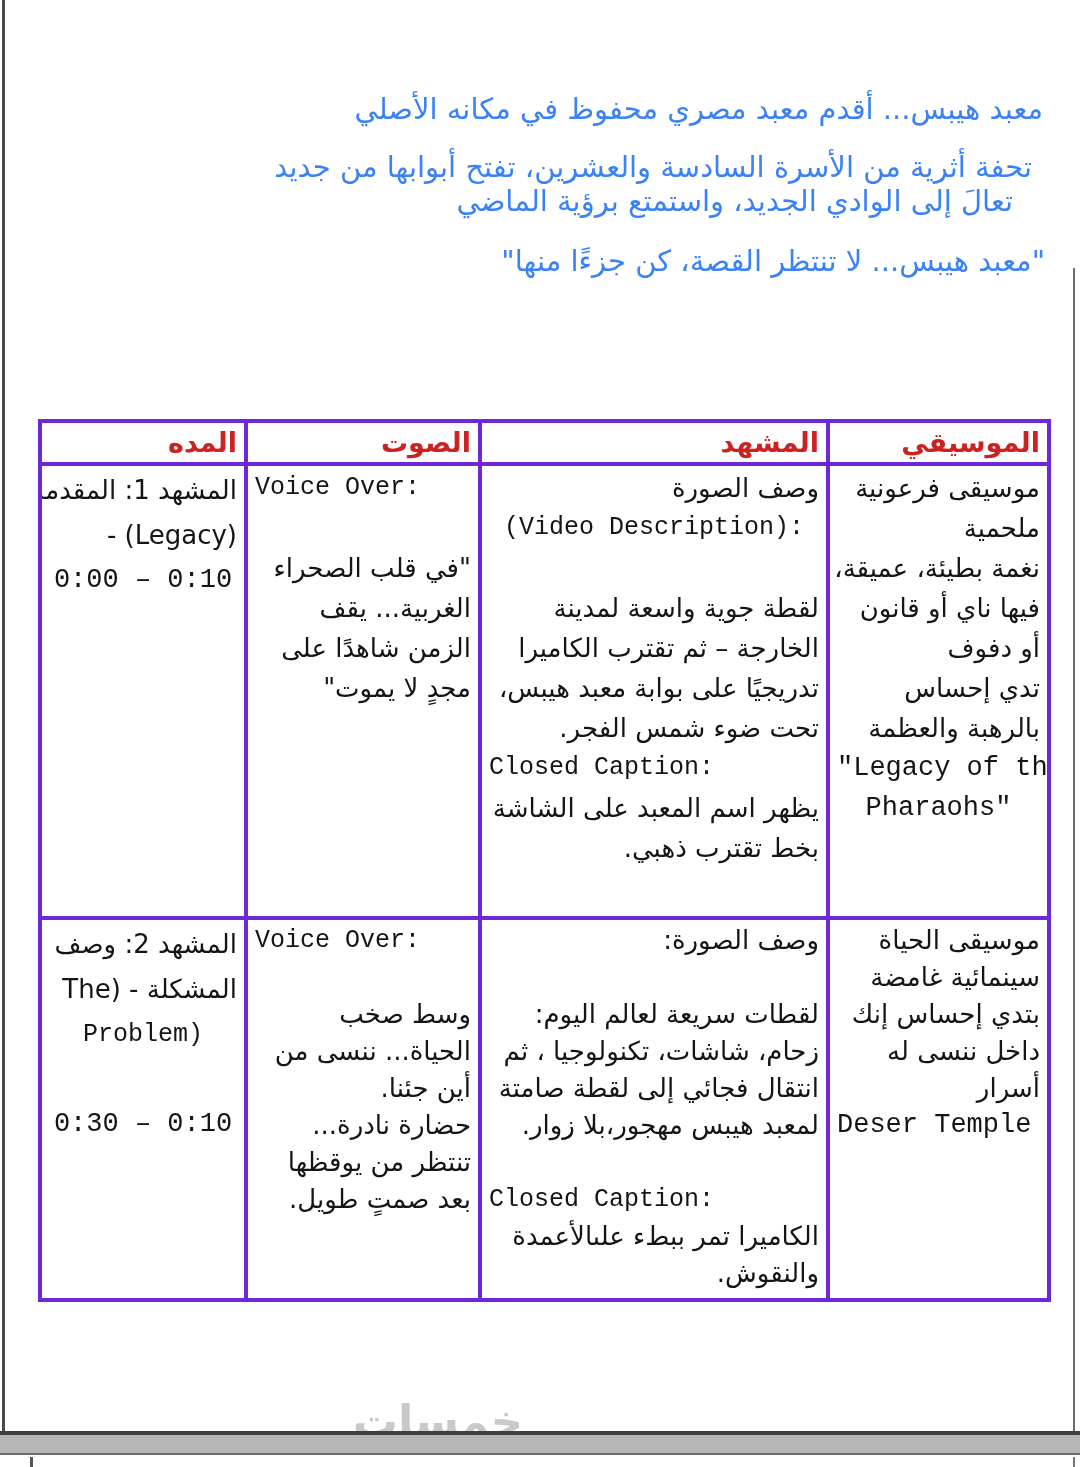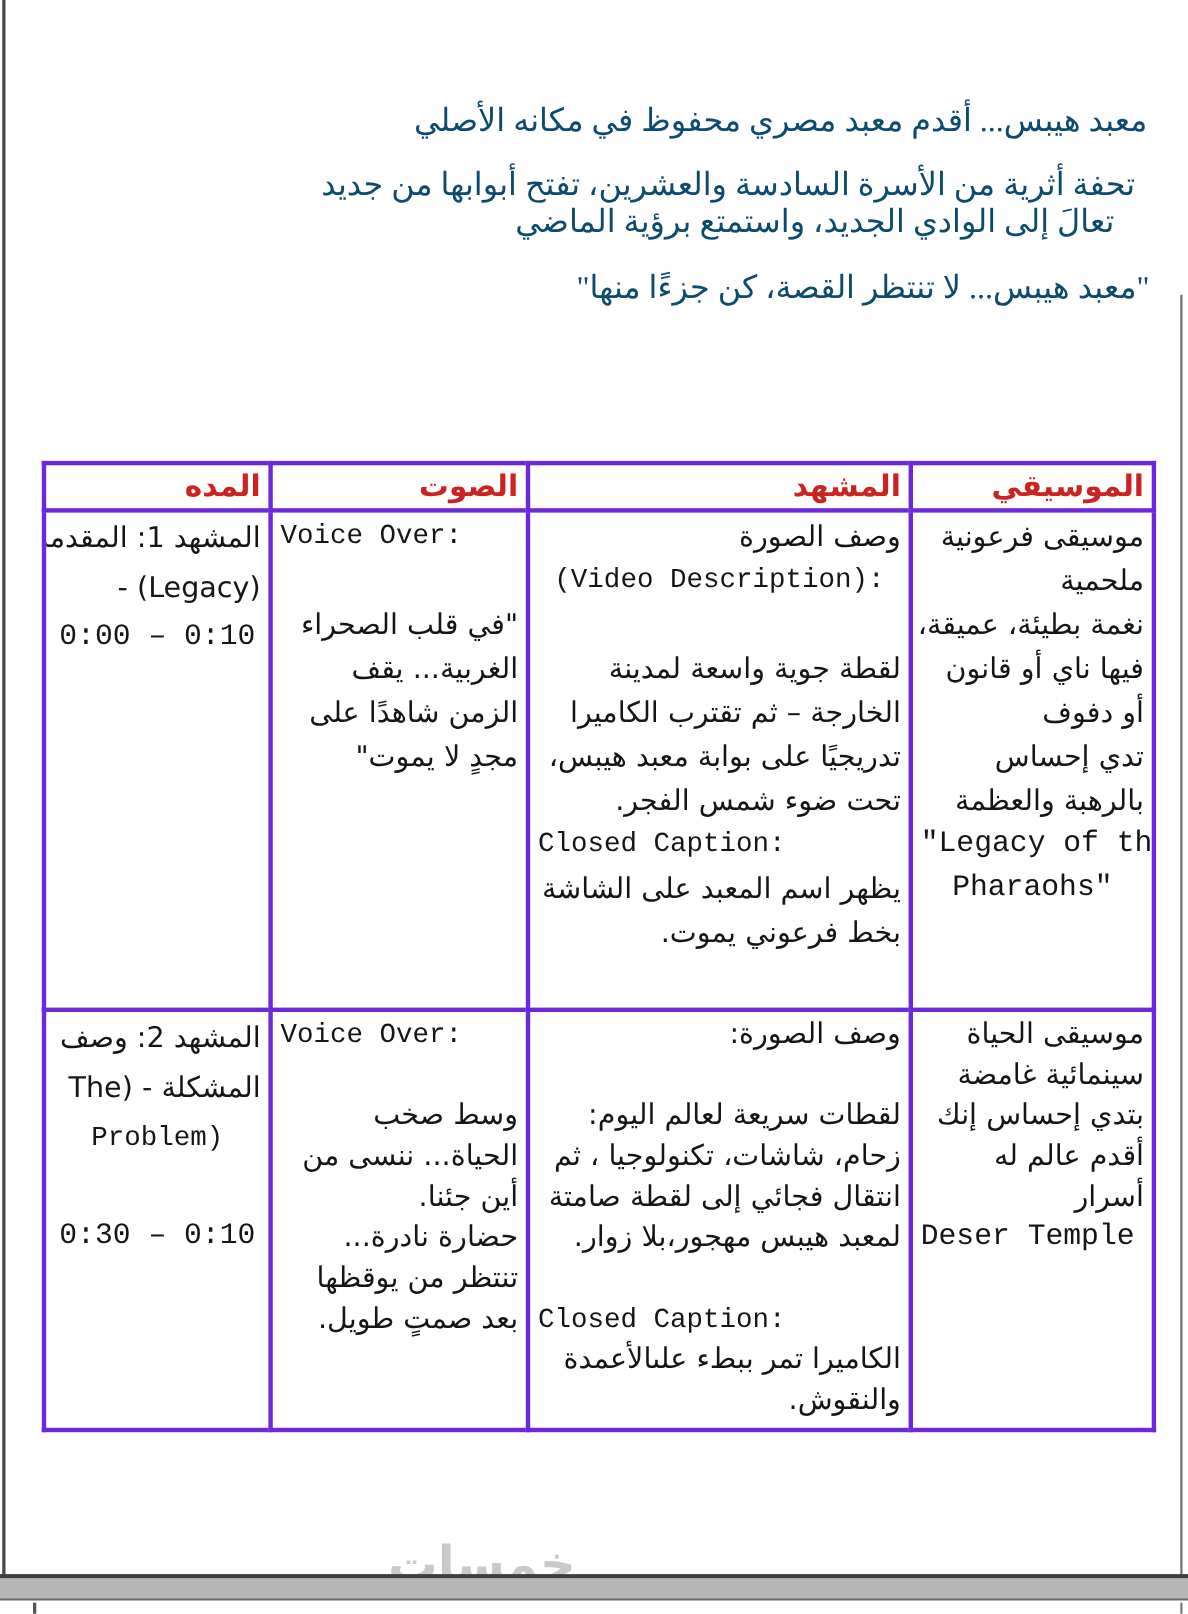--- a/index.html
+++ b/index.html
@@ -13,21 +13,21 @@
   #edge-right{left:1073px;top:268px;width:2px;height:1165px;background:#6e6e6e;}
   #bottom-line{left:0;top:1431px;width:1080px;height:4px;background:#3f3f3f;}
   #bottom-band{position:absolute;left:0;top:1435px;width:1080px;height:18px;background:#b7b7b7;}
   #band-underline{left:0;top:1453px;width:1080px;height:2px;background:#6a6a6a;}
   #next-tick-left{left:30px;top:1457px;width:3px;height:10px;background:#555;}
   #next-tick-right{left:1073px;top:1457px;width:2px;height:10px;background:#777;}
 
   
   .intro-line{
     position:absolute;white-space:nowrap;direction:rtl;unicode-bidi:plaintext;
-    font-size:29px;color:#0c4a6e;font-family:Liberation Serif, serif;
+    font-size:29px;color:#3b82f6;
   }
   #t1{top:92px;right:37px;}
   #t2{top:150px;right:48px;}
   #t3{top:184px;right:67px;}
   #t4{top:244px;right:35px;}
 
   
   table{
     position:absolute;left:38px;top:419px;width:1009px;
     border-collapse:collapse;table-layout:fixed;direction:rtl;
@@ -95,21 +95,21 @@
     <td>
       <div class="ln">وصف الصورة</div>
       <div class="ln en r">(Video Description):</div>
       <div class="ln"></div>
       <div class="ln">لقطة جوية واسعة لمدينة</div>
       <div class="ln">الخارجة – ثم تقترب الكاميرا</div>
       <div class="ln">تدريجيًا على بوابة معبد هيبس،</div>
       <div class="ln">تحت ضوء شمس الفجر.</div>
       <div class="ln en l">Closed Caption:</div>
       <div class="ln">يظهر اسم المعبد على الشاشة</div>
-      <div class="ln">بخط فرعوني يموت.</div>
+      <div class="ln">بخط تقترب ذهبي.</div>
     </td>
     <td>
       <div class="ln en l">Voice Over:</div>
       <div class="ln"></div>
       <div class="ln">"في قلب الصحراء</div>
       <div class="ln">الغربية... يقف</div>
       <div class="ln">الزمن شاهدًا على</div>
       <div class="ln">مجدٍ لا يموت"</div>
     </td>
     <td class="dur">
@@ -117,21 +117,21 @@
       <div class="ln">(Legacy) -</div>
       <div class="ln en r lg">0:00 – 0:10</div>
     </td>
   </tr>
 
   <tr class="r2">
     <td>
       <div class="ln">موسيقى الحياة</div>
       <div class="ln">سينمائية غامضة</div>
       <div class="ln">بتدي إحساس إنك</div>
-      <div class="ln">أقدم عالم له</div>
+      <div class="ln">داخل ننسى له</div>
       <div class="ln">أسرار</div>
       <div class="ln en l lg">Deser Temple</div>
     </td>
     <td>
       <div class="ln">وصف الصورة:</div>
       <div class="ln"></div>
       <div class="ln">لقطات سريعة لعالم اليوم:</div>
       <div class="ln">زحام، شاشات، تكنولوجيا ، ثم</div>
       <div class="ln">انتقال فجائي إلى لقطة صامتة</div>
       <div class="ln">لمعبد هيبس مهجور،بلا زوار.</div>

